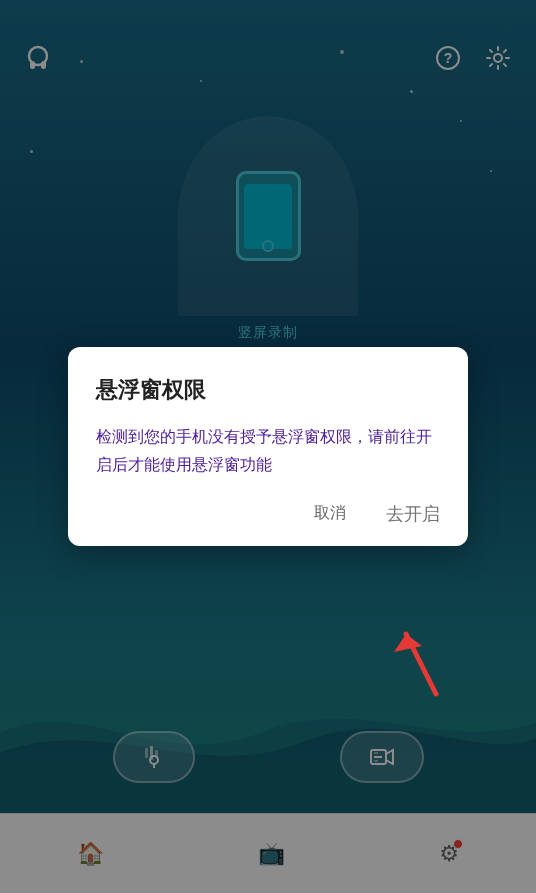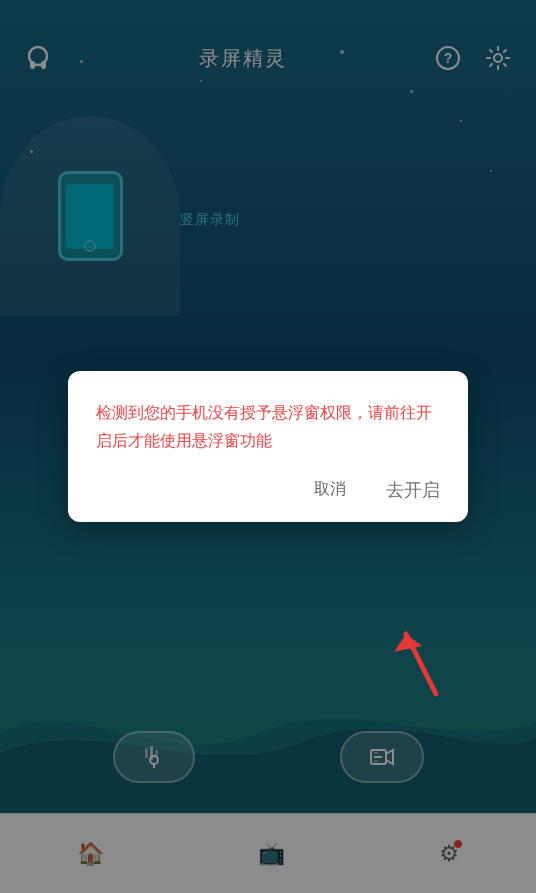--- a/index.html
+++ b/index.html
@@ -55,25 +55,26 @@
       display: flex;
       align-items: center;
       justify-content: center;
       color: white;
       font-size: 22px;
     }
 
     
     .device-area {
       display: flex;
-      flex-direction: row;
+      flex-direction: column;
       align-items: center;
       padding-top: 30px;
       position: relative;
       z-index: 2;
+      justify-content: space-between;
     }
 
     .device-bg-circle {
       width: 180px;
       height: 200px;
       background: rgba(255,255,255,0.08);
       border-radius: 50% 50% 0 0;
       display: flex;
       align-items: center;
       justify-content: center;
@@ -195,21 +196,21 @@
       position: relative;
     }
     .dialog-title {
       font-size: 22px;
       font-weight: bold;
       color: #222;
       margin-bottom: 18px;
     }
     .dialog-content {
       font-size: 16px;
-      color: #ef4444;
+      color: #4c1d95;
       line-height: 1.7;
       margin-bottom: 24px;
     }
     .dialog-actions {
       display: flex;
       justify-content: flex-end;
       align-items: center;
       gap: 40px;
     }
     .btn-cancel {
@@ -253,21 +254,20 @@
   </div>
 
   <div class="header">
     <div class="header-icon">
       <svg width="30" height="30" viewBox="0 0 30 30" fill="none">
         <circle cx="15" cy="13" r="9" stroke="white" stroke-width="2.5" fill="none"></circle>
         <rect x="7" y="18" width="5" height="8" rx="2.5" fill="white"></rect>
         <rect x="18" y="18" width="5" height="8" rx="2.5" fill="white"></rect>
       </svg>
     </div>
-    <span class="header-title">录屏精灵</span>
     <div style="display:flex;gap:14px;">
       <div class="header-icon">
         <svg width="26" height="26" viewBox="0 0 26 26">
           <circle cx="13" cy="13" r="11" stroke="white" stroke-width="2" fill="none"></circle>
           <text x="13" y="18" text-anchor="middle" fill="white" font-size="14" font-weight="bold">?</text>
         </svg>
       </div>
       <div class="header-icon">
         <svg width="26" height="26" viewBox="0 0 26 26">
           <circle cx="13" cy="13" r="4" stroke="white" stroke-width="2" fill="none"></circle>
@@ -309,20 +309,21 @@
         <line x1="4" y1="12" x2="12" y2="12" stroke="white" stroke-width="2"></line>
         <line x1="4" y1="8" x2="8" y2="8" stroke="white" stroke-width="1.5" opacity="0.6"></line>
         <line x1="4" y1="16" x2="8" y2="16" stroke="white" stroke-width="1.5" opacity="0.6"></line>
       </svg>
     </div>
   </div>
 
   <div class="overlay">
 
     <div class="dialog">
+      <div class="dialog-title">悬浮窗权限</div>
       <div class="dialog-content">检测到您的手机没有授予悬浮窗权限，请前往开启后才能使用悬浮窗功能</div>
       <div class="dialog-actions">
         <button class="btn-cancel">取消</button>
         <button class="btn-confirm">去开启</button>
       </div>
     </div>
 
   </div>
 
   <div class="arrow-annotation">

